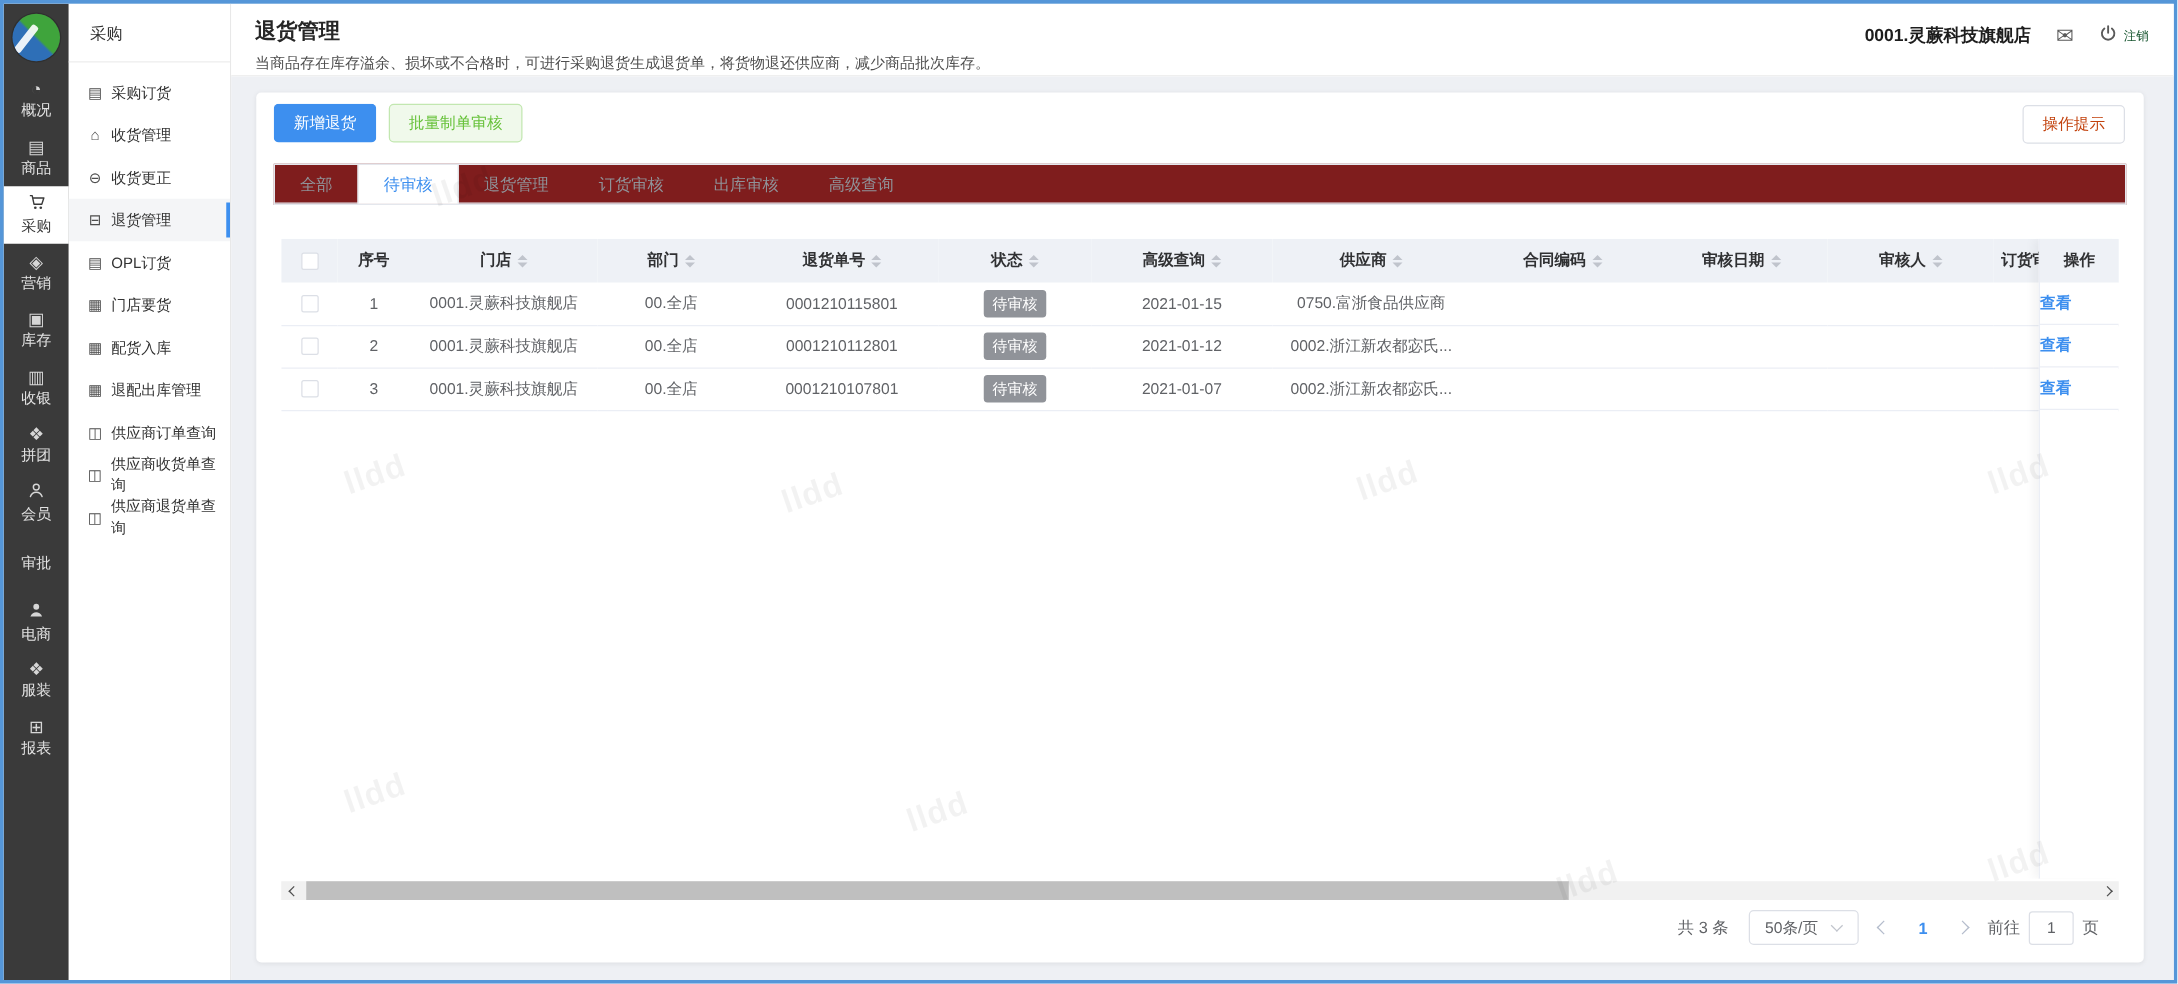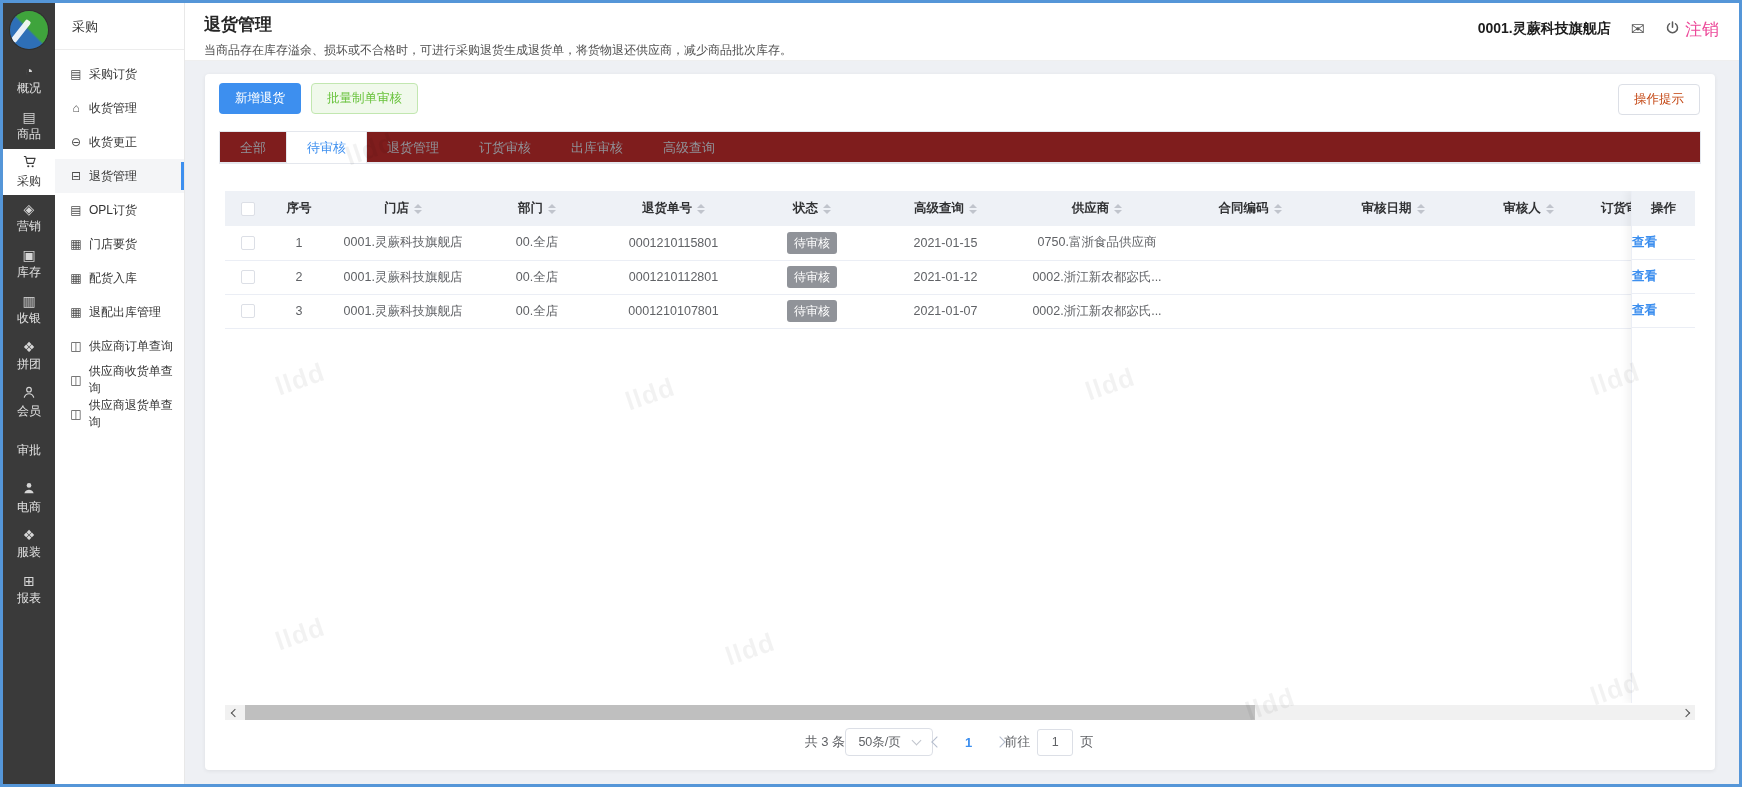--- a/index.html
+++ b/index.html
@@ -28,21 +28,21 @@
 
   
   .main { flex:1; display:flex; flex-direction:column; min-width:0; }
   .topbar { height:58px; background:#fff; position:relative; padding:10px 0 0 19px; border-bottom:1px solid #efefef; flex-shrink:0; }
   .page-title { font-size:17px; font-weight:bold; color:#262626; }
   .page-desc { font-size:12px; color:#4f4f4f; margin-top:6px; }
   .user-area { position:absolute; right:20px; top:0; height:52px; display:flex; align-items:center; gap:20px; }
   .store-name { font-size:14px; font-weight:bold; color:#1d1d1d; }
   .mail-ic { font-size:17px; color:#5a5a5a; cursor:pointer; }
   .logout-group { display:flex; align-items:center; gap:5px; cursor:pointer; }
-  .logout-label { font-size:17px; color:#ec4899; }
+  .logout-label { font-size:10px; color:#14532d; }
 
   .content { flex:1; background:#eef0f4; padding:13px 24px 14px 20px; display:flex; min-height:0; }
   .card { flex:1; background:#fff; border-radius:4px; box-shadow:0 1px 4px rgba(0,0,0,.07); display:flex; flex-direction:column; padding:9px 14px 6px; position:relative; overflow:hidden; }
 
   .toolbar { height:40px; display:flex; align-items:flex-start; position:relative; flex-shrink:0; }
   .btn { font-size:12.5px; border-radius:4px; cursor:pointer; padding:8px 15px; line-height:1; border:1px solid transparent; }
   .btn-primary { background:#3d8fef; color:#fff; }
   .btn-success { background:#f0f9eb; color:#67c23a; border-color:#c2e7b0; margin-left:10px; }
   .btn-tip { position:absolute; right:1px; top:1px; background:#fff; border-color:#dcdfe6; color:#c2410c; }
 
@@ -68,21 +68,21 @@
   .link { color:#3d8fef; font-size:12.5px; font-weight:bold; cursor:pointer; }
 
   .hscroll { margin:2px 6px 0; height:15px; display:flex; background:#f1f1f1; flex-shrink:0; }
   .sb-btn { width:17px; display:flex; align-items:center; justify-content:center; cursor:pointer; }
   .sb-btn .chv { width:6px; height:6px; border-right:1.6px solid #4f4f4f; border-bottom:1.6px solid #4f4f4f; }
   .chv-l { transform:rotate(135deg); margin-left:2px; }
   .chv-r { transform:rotate(-45deg); margin-right:2px; }
   .sb-track { flex:1; position:relative; }
   .sb-thumb { position:absolute; left:3px; top:0; bottom:0; width:1010px; background:#bfbfbf; cursor:pointer; }
 
-  .pager { height:44px; display:flex; align-items:center; justify-content:center; padding-right:22px; font-size:13px; color:#606266; flex-shrink:0; }
+  .pager { height:44px; display:flex; align-items:center; justify-content:flex-end; padding-right:22px; gap:16px; font-size:13px; color:#606266; flex-shrink:0; }
   .pg-select { width:88px; height:28px; border:1px solid #dcdfe6; border-radius:4px; display:flex; align-items:center; justify-content:center; gap:12px; font-size:12.5px; color:#606266; cursor:pointer; }
   .pg-select .chev { width:7px; height:7px; border-right:1.4px solid #c0c4cc; border-bottom:1.4px solid #c0c4cc; transform:rotate(45deg); margin-top:-4px; }
   .pg-nav { display:flex; align-items:center; gap:24px; }
   .pg-arrow { width:8px; height:8px; border-right:1.6px solid #b4bccc; border-bottom:1.6px solid #b4bccc; cursor:pointer; }
   .pg-prev { transform:rotate(135deg); }
   .pg-next { transform:rotate(-45deg); }
   .pg-cur { color:#3d8fef; font-weight:bold; cursor:pointer; }
   .goto-group { display:flex; align-items:center; gap:7px; }
   .goto-input { width:36px; height:27px; border:1px solid #dcdfe6; border-radius:3px; text-align:center; font-size:12.5px; color:#606266; outline:none; font-family:inherit; }
 

